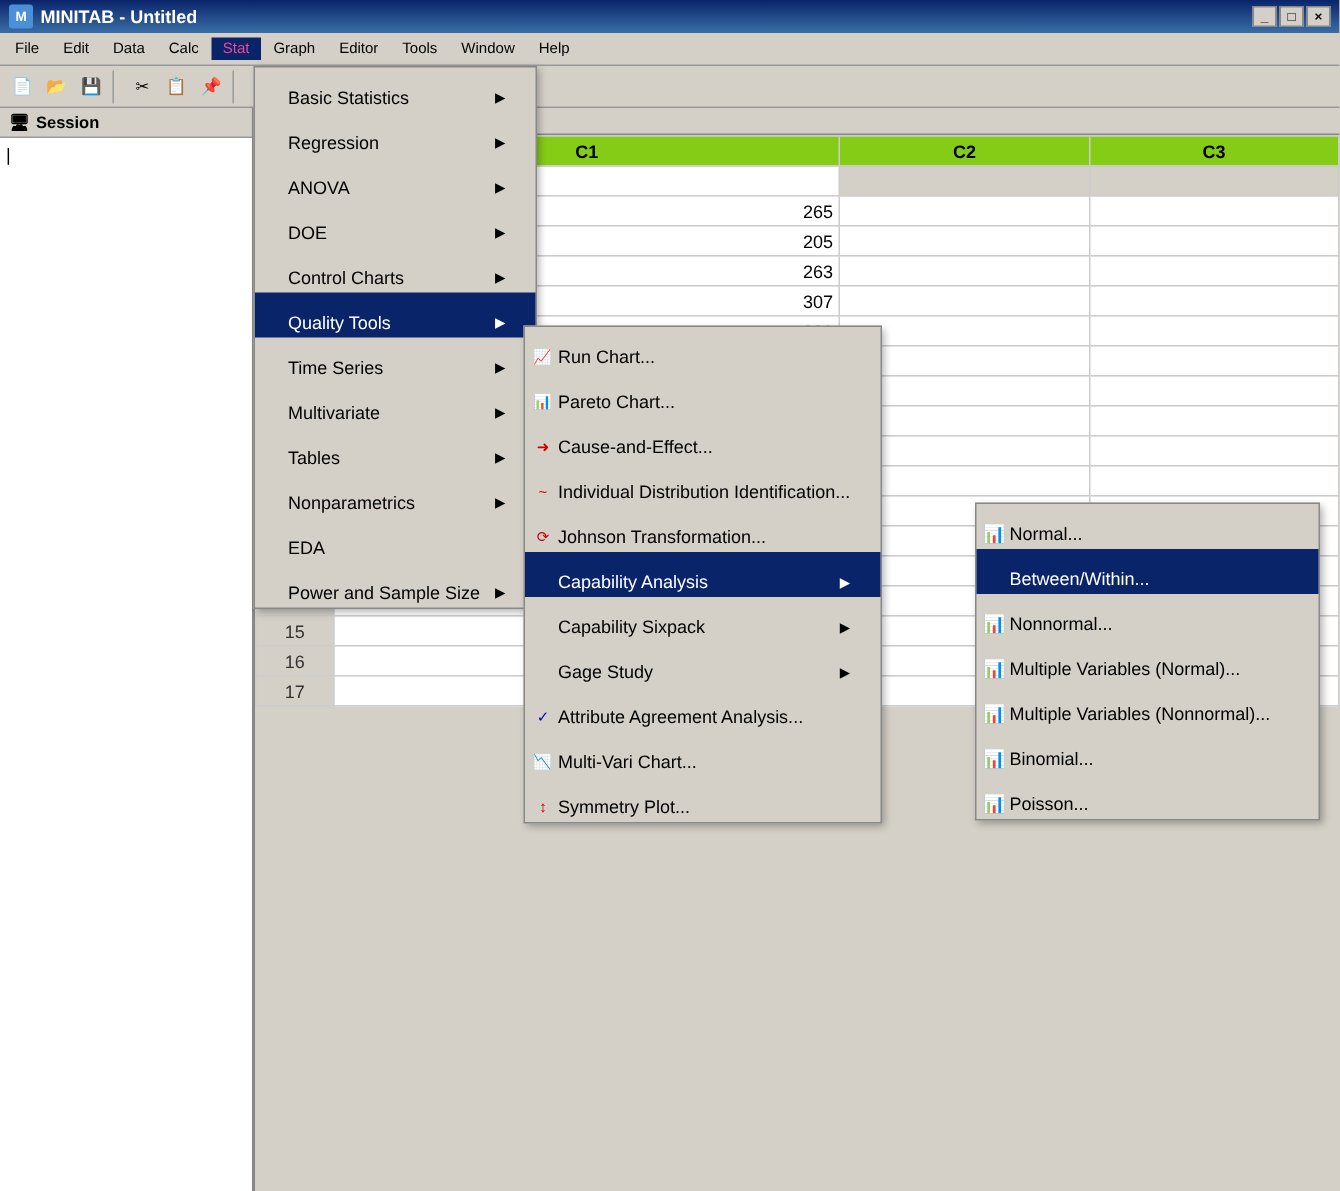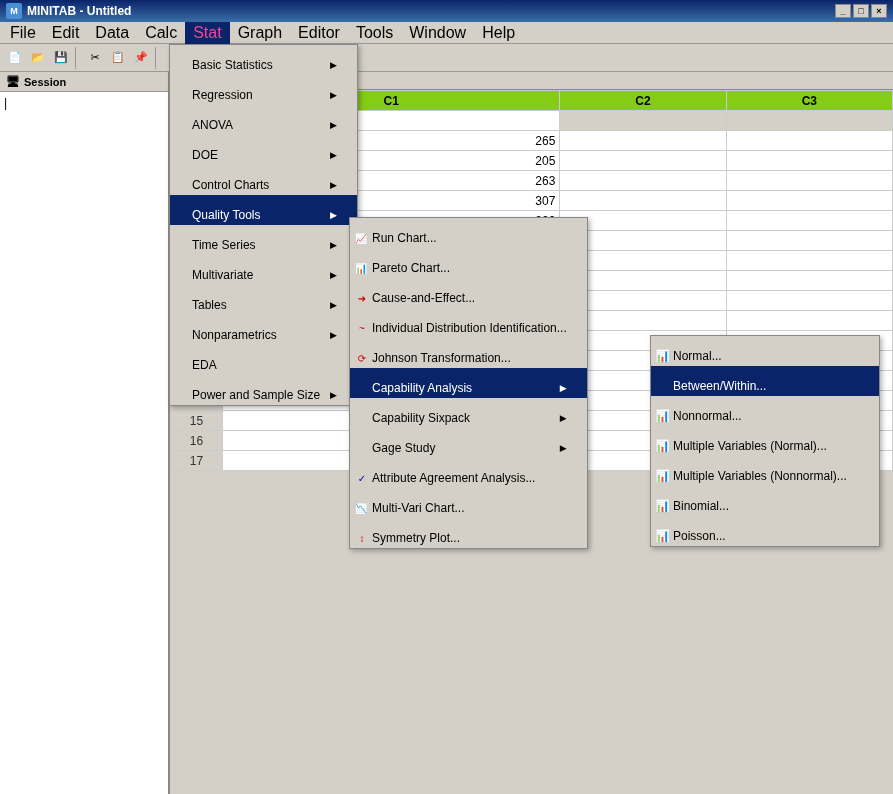--- a/index.html
+++ b/index.html
@@ -60,21 +60,21 @@
       background: #d4d0c8;
       height: 22px;
       display: flex;
       align-items: center;
       border-bottom: 1px solid #999;
       padding: 0 2px;
     }
     .menu-item {
       padding: 2px 8px;
       cursor: pointer;
-      font-size: 16px;
+      font-size: 10px;
       position: relative;
     }
     .menu-item:hover, .menu-item.active {
       background: #0a246a;
       color: #ec4899;
     }
 
     
     .toolbar {
       background: #d4d0c8;

